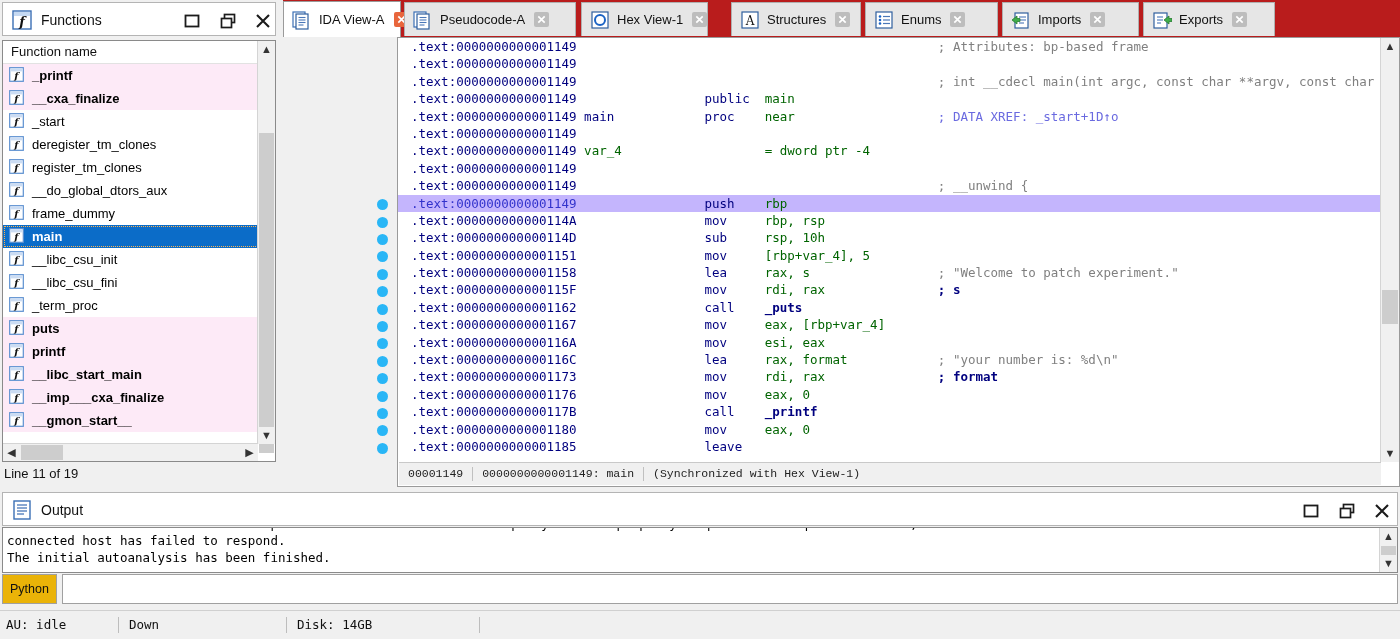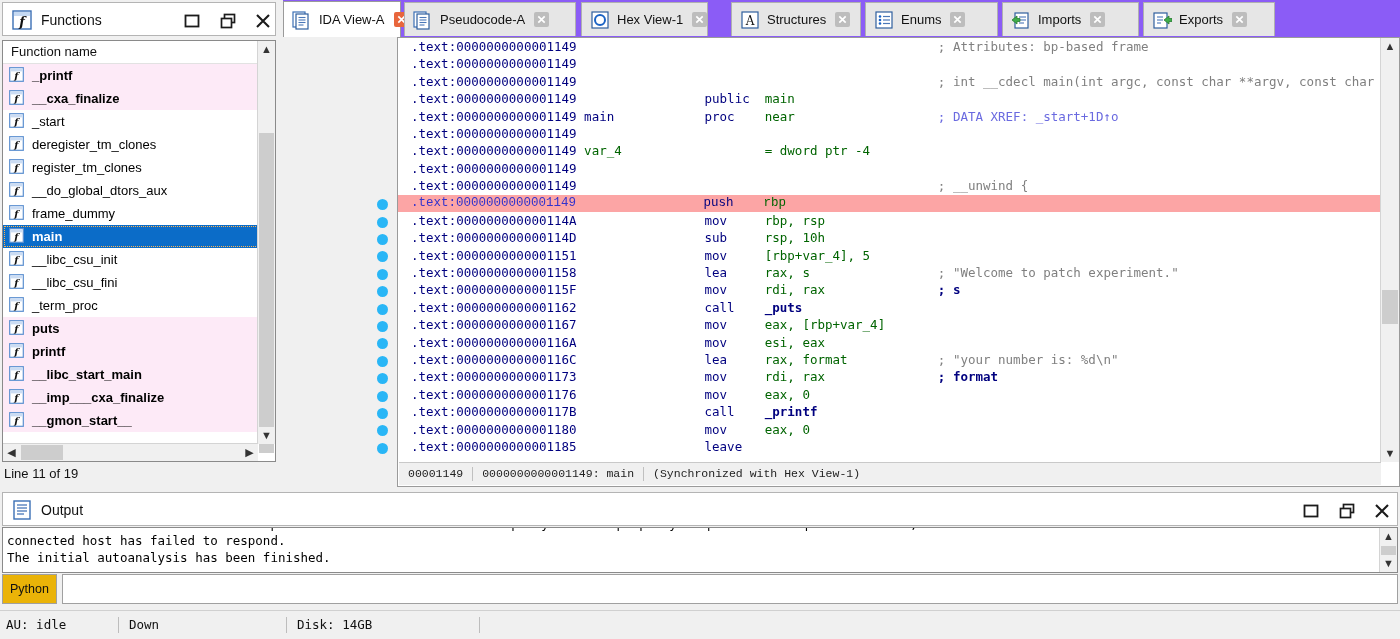--- a/index.html
+++ b/index.html
@@ -38,40 +38,40 @@
   
   .hsb{position:absolute;left:0;bottom:0;height:17px;right:17px;background:#f0f0f0;border-top:1px solid #d4d4d4;}
   .hsb .arr{position:absolute;top:0;width:17px;height:17px;display:flex;align-items:center;justify-content:center;}
   .hsb .arr.lf{left:0;} .hsb .arr.rt{right:0;}
   .hsb .thumb{position:absolute;top:1px;height:15px;background:#cdcdcd;}
   .chev{font-size:11px;color:#333;line-height:1;}
 
   .fn-status{position:absolute;left:4px;top:466px;font-size:13px;color:#111;}
 
   
-  .tabbar{position:absolute;left:283px;top:0;right:0;height:37px;background:#8b5cf6;border-bottom:1px solid #9a9a9a;}
+  .tabbar{position:absolute;left:283px;top:0;right:0;height:37px;background:#b91c1c;border-bottom:1px solid #9a9a9a;}
   .tab{position:absolute;top:2px;height:34px;box-sizing:border-box;display:flex;align-items:center;
        background:#e6e6e6;border:1px solid #b0b0b0;border-bottom:none;padding:0 6px 0 8px;cursor:pointer;}
   .tab.active{background:#fff;border-color:#9a9a9a;height:36px;top:1px;}
   .tab .ticon{width:20px;height:20px;flex:0 0 20px;margin-right:7px;}
   .tab .tlabel{font-size:13px;color:#111;white-space:nowrap;}
   .tab .tclose{width:15px;height:15px;margin-left:9px;flex:0 0 15px;border-radius:2px;
                display:flex;align-items:center;justify-content:center;background:#bdbdbd;}
   .tab.active .tclose{background:#e8663c;}
   .tclose svg{display:block;}
 
   
   .dis{position:absolute;left:283px;top:37px;width:1117px;height:450px;background:#f0f0f0;}
   .dis-inner{position:absolute;left:114px;top:0px;right:0;bottom:0;background:#fff;border:1px solid #9a9a9a;box-sizing:border-box;}
   .gutter{position:absolute;left:92px;top:2px;width:22px;bottom:0;}
   .dot{position:absolute;left:2px;width:11px;height:11px;border-radius:50%;background:#29b6f6;}
   .code{position:absolute;left:0;top:0;right:18px;bottom:24px;overflow:hidden;
         font-family:"DejaVu Sans Mono","Liberation Mono",monospace;font-size:12.5px;}
   .ln{position:relative;height:17.4px;line-height:17.4px;white-space:pre;padding-left:13px;}
-  .ln.hl{background:#fca5a5;font-family:Liberation Mono, monospace;}
+  .ln.hl{background:#c4b5fd;}
   .addr{color:#00007f;}
   .addr.hl{color:#3333cc;}
   .mn{color:#00007f;}
   .op{color:#006400;}
   .cmt{color:#808080;}
   .xref{color:#6a6ae0;}
   .sym{color:#00007f;font-weight:bold;}
   .dis-status{position:absolute;left:1px;right:18px;bottom:1px;height:22px;background:#f0f0f0;border-top:1px solid #c9c9c9;
               font-family:"DejaVu Sans Mono","Liberation Mono",monospace;font-size:11.5px;color:#222;display:flex;align-items:center;}
   .dis-status span{padding:0 9px;border-right:1px solid #c0c0c0;line-height:14px;font-family:Liberation Mono, monospace;}

